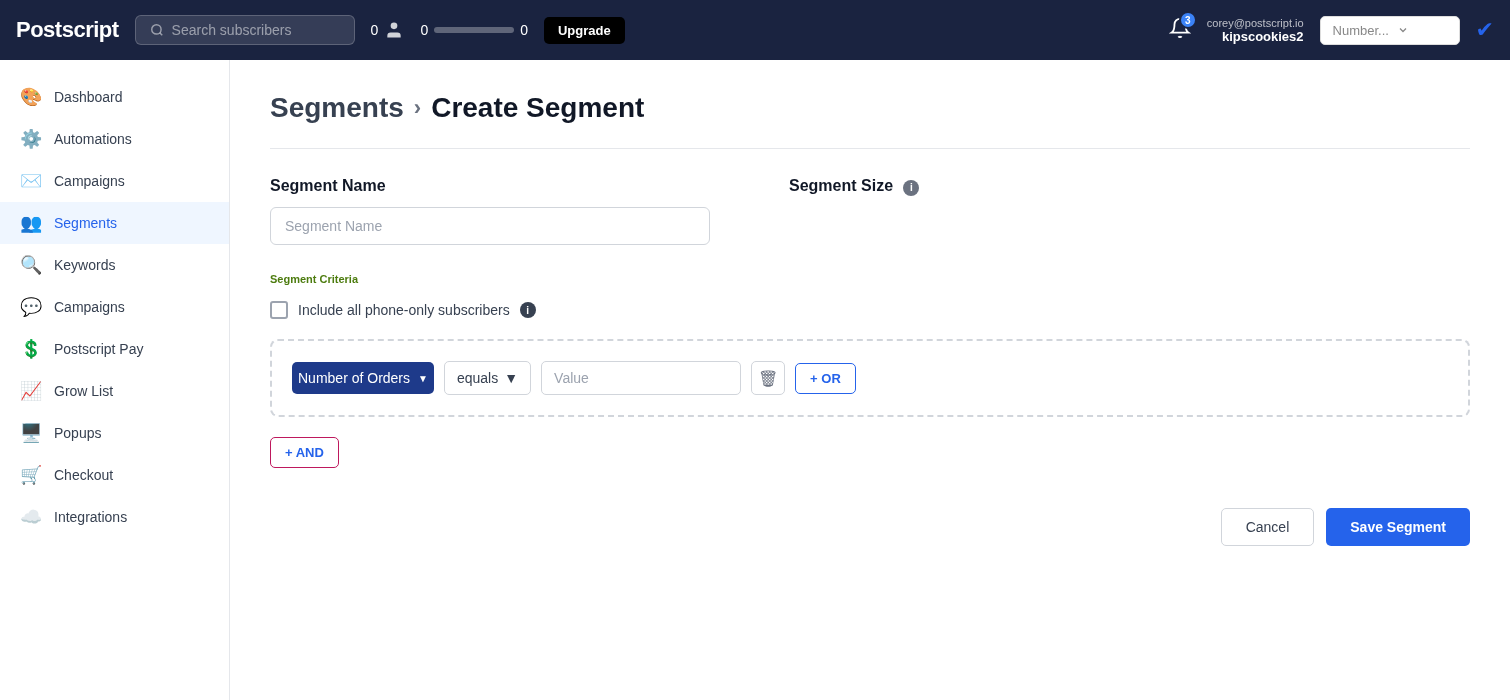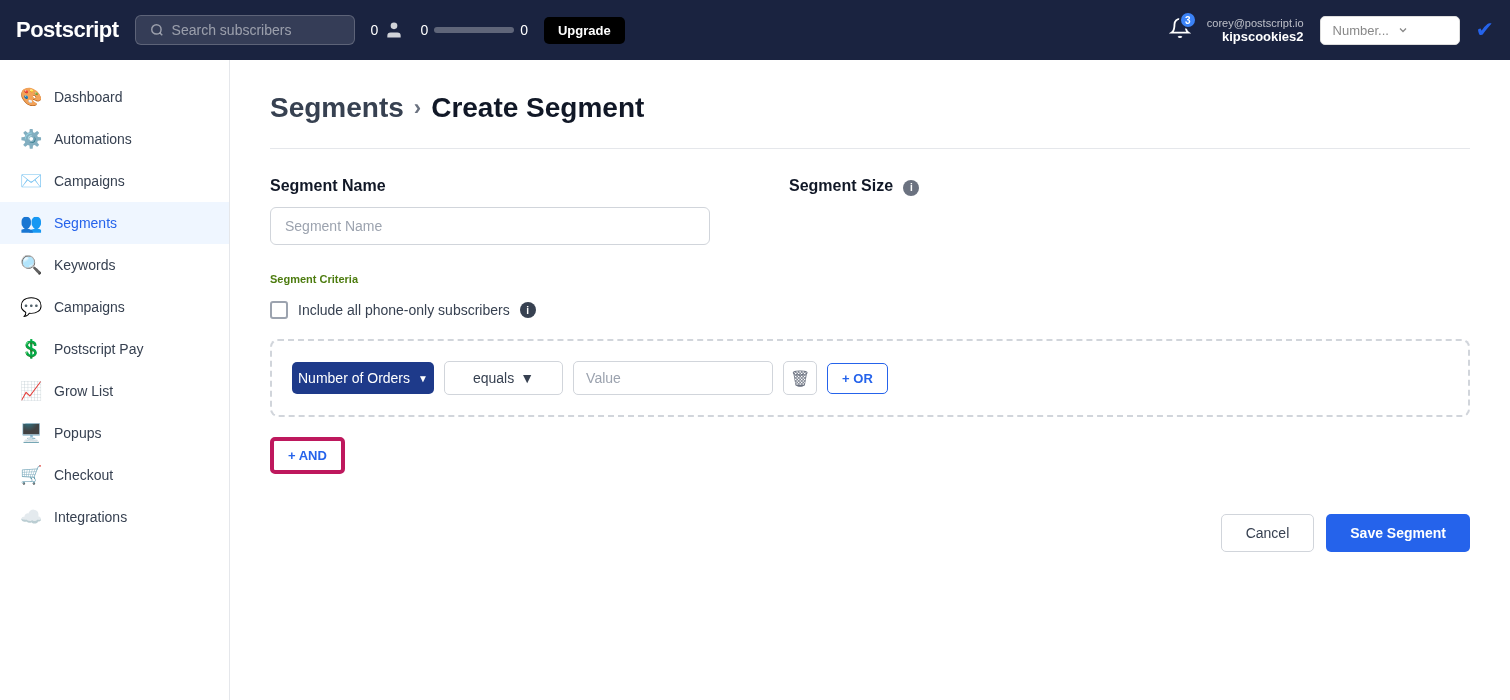--- a/index.html
+++ b/index.html
@@ -269,21 +269,21 @@
     .dropdown-btn .chevron { font-size: 10px; }
 
     .select-btn {
       display: flex;
       align-items: center;
       gap: 6px;
       background: white;
       color: #374151;
       border: 1px solid #d1d5db;
       border-radius: 5px;
-      padding: 8px 28px;
+      padding: 8px 12px;
       font-size: 14px;
       cursor: pointer;
     }
 
     .value-input {
       flex: 1;
       max-width: 200px;
       padding: 8px 12px;
       border: 1px solid #d1d5db;
       border-radius: 5px;
@@ -313,21 +313,21 @@
       color: #2563eb;
       border-radius: 5px;
       padding: 7px 14px;
       font-size: 13px;
       font-weight: 600;
       cursor: pointer;
     }
 
     .and-btn {
       background: white;
-      border: 4px solid #be185d;
+      border: 1px solid #be185d;
       color: #2563eb;
       border-radius: 5px;
       padding: 7px 14px;
       font-size: 13px;
       font-weight: 600;
       cursor: pointer;
     }
 
     .actions-row {
       display: flex;

